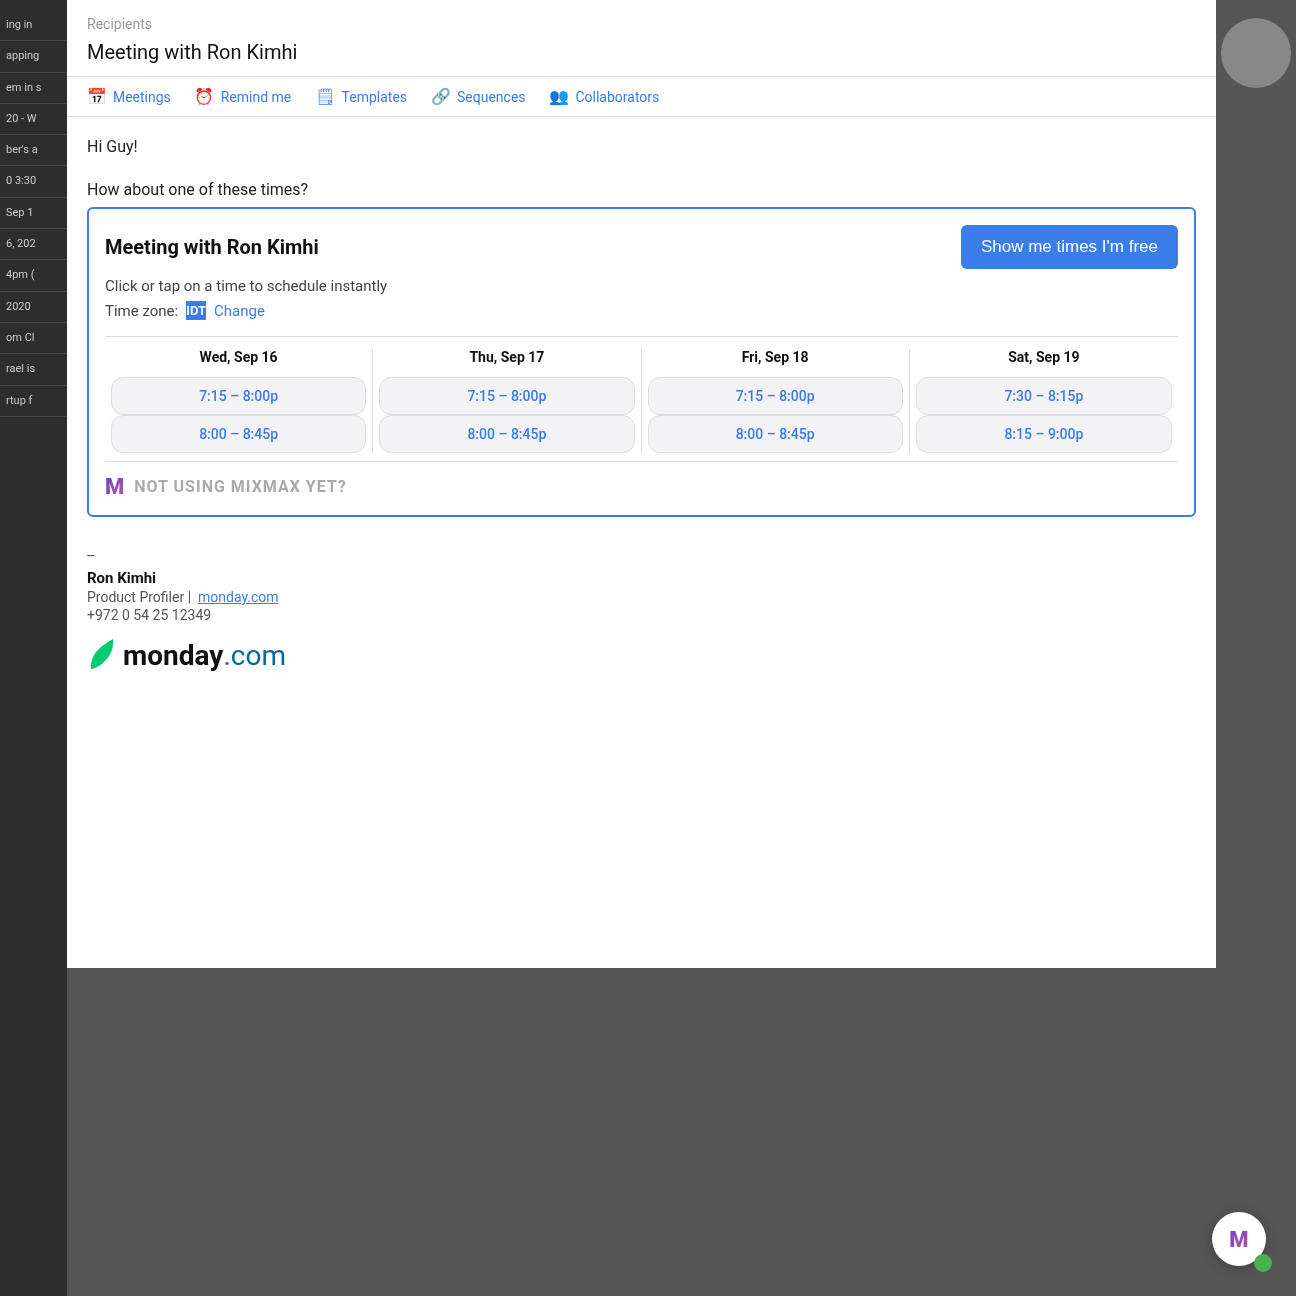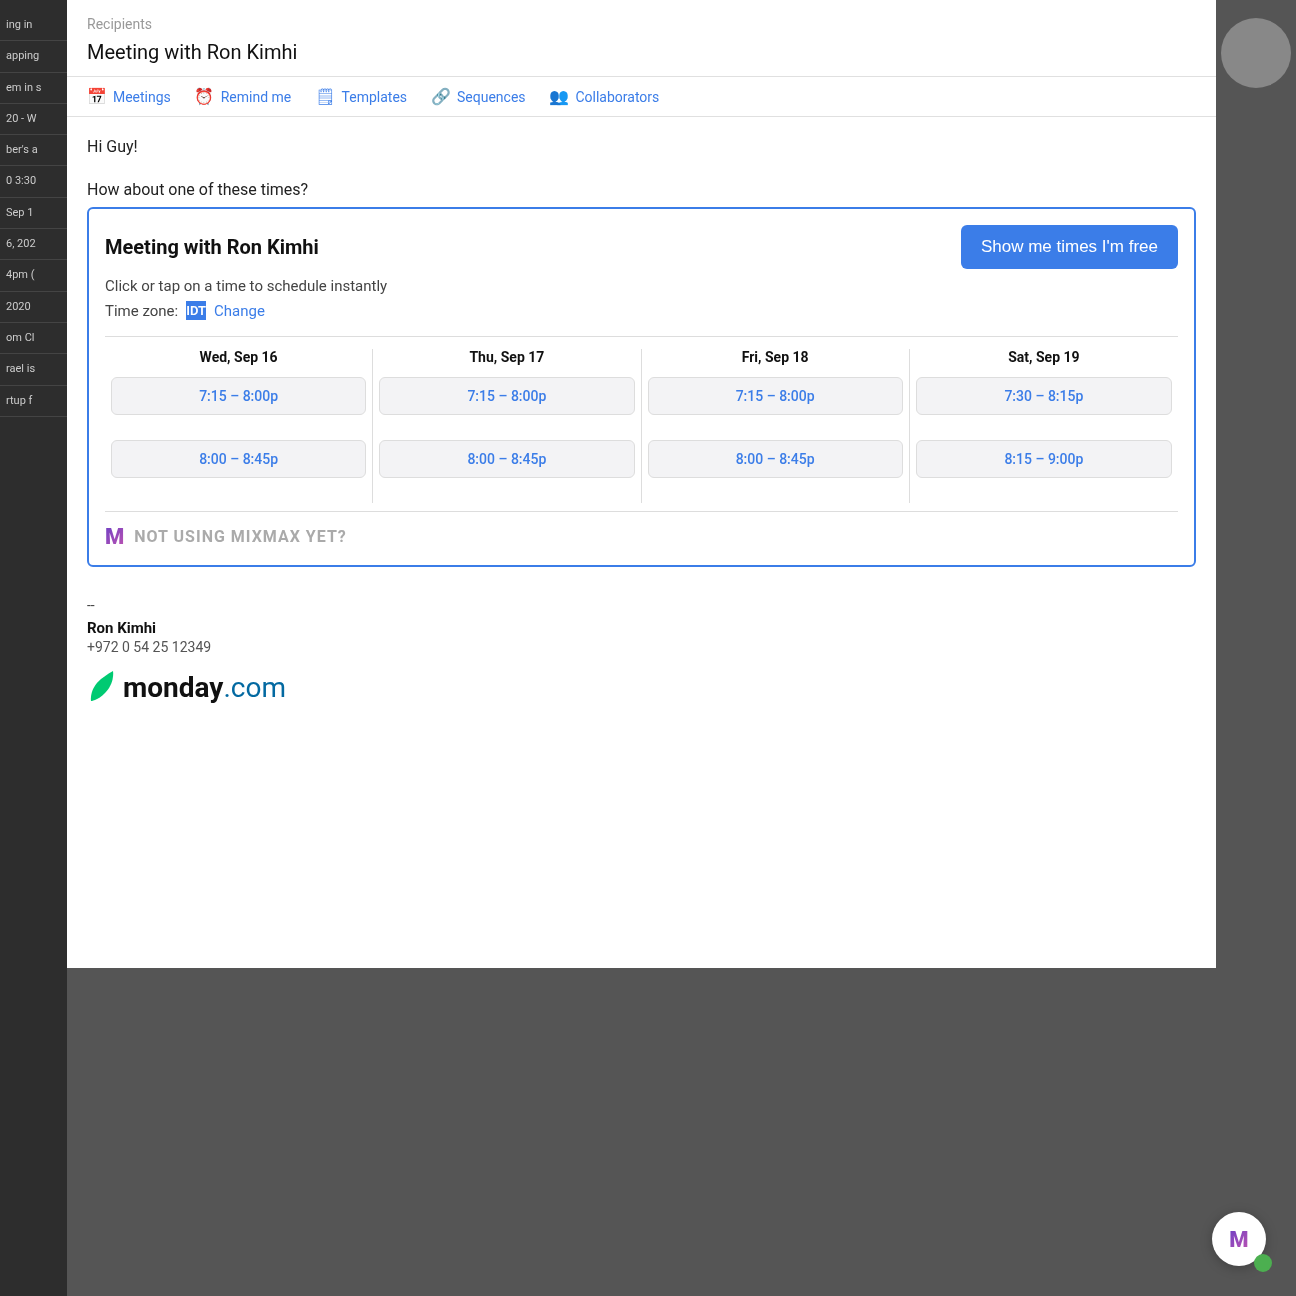--- a/index.html
+++ b/index.html
@@ -182,29 +182,29 @@
       font-size: 14px;
       font-weight: 700;
       color: #111;
       margin-bottom: 12px;
       text-align: center;
     }
 
     .time-slot {
       background: #f3f3f5;
       border: 1px solid #ddd;
-      border-radius: 6px;
+      border-radius: 12px;
       padding: 10px 8px;
       text-align: center;
       color: #3b7de8;
       font-size: 14px;
       font-weight: 500;
       cursor: pointer;
       width: 100%;
-      margin-bottom: 25px;
+      margin-bottom: 0;
     }
 
     .mixmax-footer {
       border-top: 1px solid #ddd;
       margin-top: 8px;
       padding-top: 12px;
       display: flex;
       align-items: center;
       gap: 10px;
     }
@@ -443,20 +443,24 @@
         <div class="mixmax-logo">
           <span class="mixmax-m">M</span>
         </div>
         <span class="mixmax-text">NOT USING MIXMAX YET?</span>
       </div>
     </div>
 
     <div class="signature">
       <div class="sig-dash">--</div>
       <div class="sig-name">Ron Kimhi</div>
+      <div class="sig-role">
+        <span>Product Profiler |</span>
+        &nbsp;<a class="sig-link">monday.com</a>
+      </div>
       <div class="sig-phone">+972 0 54 25 12349</div>
 
       <div class="monday-logo-row">
         <svg class="monday-leaf" viewBox="0 0 28 36" fill="none" xmlns="http://www.w3.org/2000/svg">
           <path d="M4 32 C4 32 2 20 14 10 C22 4 26 2 26 2 C26 2 28 14 18 24 C10 32 4 32 4 32Z" fill="#00ca72"></path>
         </svg>
         <span class="monday-wordmark">monday<span class="monday-dot-com">.com</span></span>
       </div>
     </div>
   </div>

